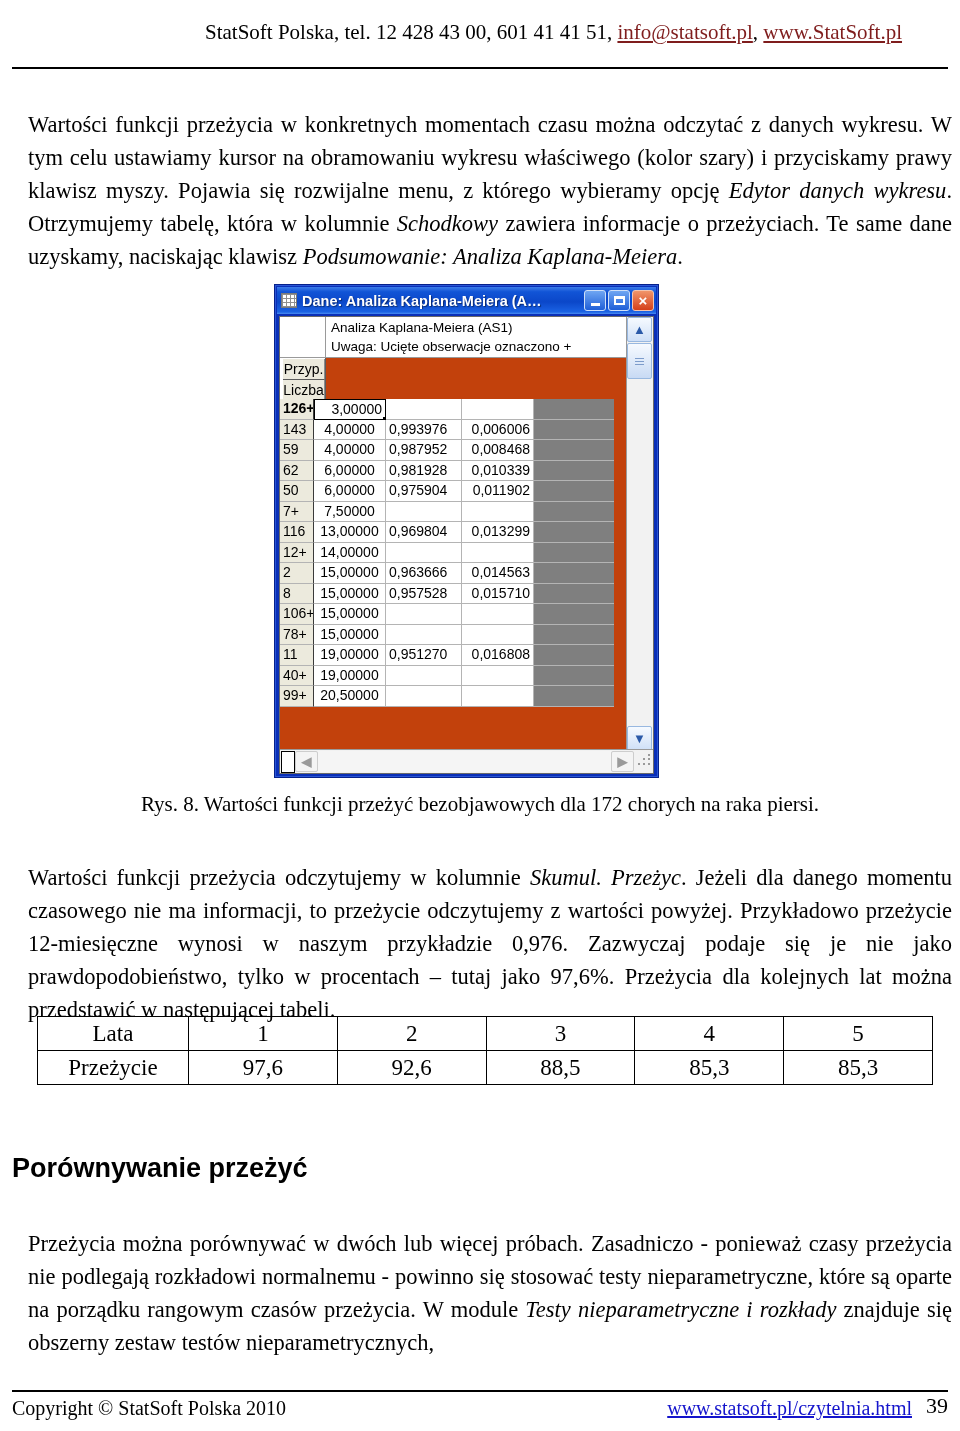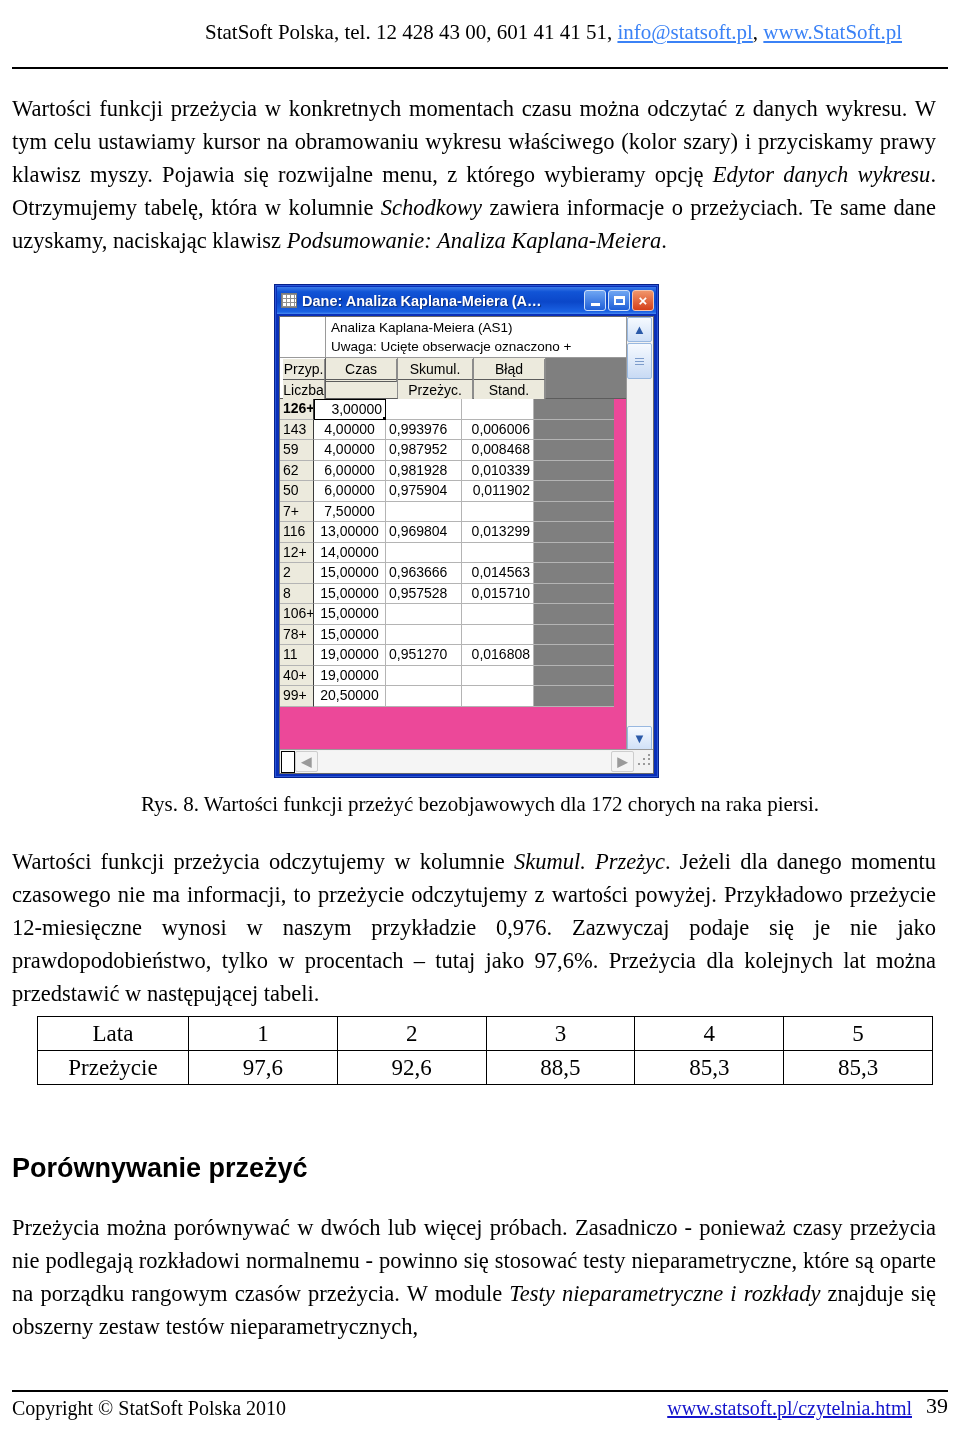--- a/index.html
+++ b/index.html
@@ -57,36 +57,36 @@
     font-weight: normal;
   }
   .header-contact {
     position: absolute;
     left: 205px; top: 20px;
     font-family: "Liberation Serif", serif;
     font-size: 21px;
     white-space: nowrap;
   }
   .header-contact a {
-    color: #3b82f6;
+    color: #7f1d1d;
     text-decoration: underline;
   }
   .header-rule {
     position: absolute;
     left: 12px; top: 67px;
     width: 936px;
     height: 0;
     border-top: 2px solid #000;
   }
 
   p.body-par {
     font-size: 22.5px;
     line-height: 33px;
     text-align: justify;
-    margin: 0;
+    margin: 16px;
     font-family: "Liberation Serif", serif;
   }
   p.body-par i { font-style: italic; }
 
   #par1 { position: absolute; left: 12px; top: 92px; width: 924px; }
 
   
   .win {
     position: absolute;
     left: 274px; top: 284px;
@@ -137,21 +137,21 @@
   }
   .win-btn.close { background: linear-gradient(to bottom,#f1956a,#d4401a); border-color:#f3c5b0; }
   .win-btn .g-min { width: 9px; height: 3px; background: #fff; margin-top: 7px; }
   .win-btn .g-max { width: 11px; height: 9px; border: 2px solid #fff; border-top-width: 3px; box-sizing: border-box; }
   .win-btn .g-close { color: #fff; font-size: 15px; font-weight: bold; line-height: 1; font-family: "Liberation Sans", sans-serif; }
 
   .win-body {
     position: absolute;
     left: 4px; top: 31px;
     width: 375px; height: 458px;
-    background: #ec4899;
+    background: #c2410c;
     box-sizing: border-box;
     border: 1px solid #6a6a6a;
     overflow: hidden;
   }
   .sheet {
     position: absolute;
     left: 0; top: 0;
     width: 346px; height: 434px;
     overflow: hidden;
   }
@@ -175,20 +175,21 @@
     white-space: nowrap;
     background: #fff;
   }
 
   .colhead {
     position: absolute;
     left: 0; top: 41px;
     width: 346px; height: 41px;
     display: flex;
     box-sizing: border-box;
+    flex-direction: column;
   }
   .colhead div {
     box-sizing: border-box;
     border-right: 1px solid #8c8c8c;
     border-bottom: 1px solid #5c5c5c;
     background: #eceadd;
     font-size: 14px;
     line-height: 19px;
     text-align: center;
     padding-top: 1px;

